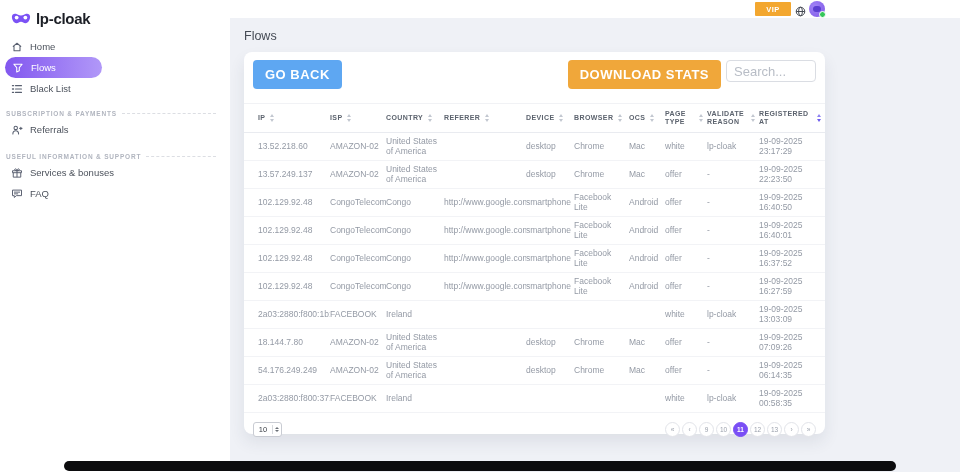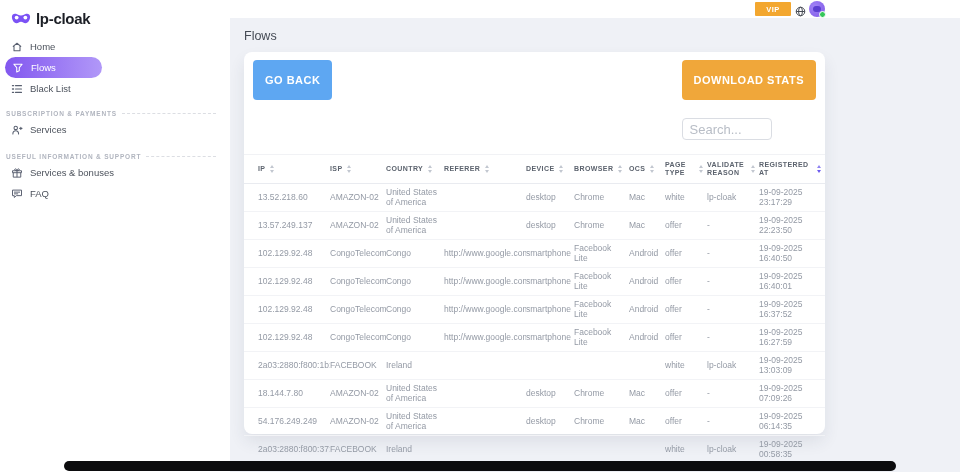--- a/index.html
+++ b/index.html
@@ -29,25 +29,25 @@
   .sitem.active .sicon{color:#ffffff;}
   .ssection{display:flex;align-items:center;height:12px;margin:8px 0 0 6px;font-size:6.5px;font-weight:bold;
             letter-spacing:.8px;color:#b1b5bf;}
   .ssection::after{content:"";flex:1;border-top:1px dashed #dcdee3;margin:0 14px 0 5px;}
   .ssection.second{margin-top:10px;}
   
   .page-title{position:absolute;left:244px;top:29px;font-size:12.5px;font-weight:500;color:#454b55;}
   .card{position:absolute;left:244px;top:52px;width:581px;height:382px;background:#fff;border-radius:8px;
         box-shadow:0 8px 16px rgba(40,50,80,.09);}
   .toolbar{display:flex;justify-content:space-between;align-items:flex-start;padding:8px 9px 0 9px;}
-  .btn{height:40px;border:none;border-radius:4px;color:#fff;font-family:inherit;font-size:11px;font-weight:bold;
+  .btn{height:29px;border:none;border-radius:4px;color:#fff;font-family:inherit;font-size:13px;font-weight:bold;
        letter-spacing:.5px;padding:0 12px;cursor:pointer;display:flex;align-items:center;}
   .btn.blue{background:#5ea7f2;}
   .btn.orange{background:#f0a73a;}
-  .tool-right{display:flex;gap:18px;flex-direction:column;}
+  .tool-right{display:flex;gap:5px;}
   .search{width:74px;height:20px;border:1px solid #dadde3;border-radius:4px;padding:0 7px;font-family:inherit;
           font-size:13px;color:#555;outline:none;}
   .search::placeholder{color:#b8bdc6;}
   
   .rowgrid{display:grid;grid-template-columns:72px 56px 58px 82px 48px 55px 36px 42px 52px 66px;padding-left:14px;}
   .th-row{margin-top:14px;height:28px;border-top:1px solid #f1f2f5;border-bottom:1px solid #e9ebf0;}
   .th{display:flex;align-items:center;gap:5px;padding-right:4px;}
   .th-label{font-size:7px;font-weight:bold;letter-spacing:.4px;color:#5c636e;line-height:8.5px;text-transform:uppercase;}
   .sort{display:flex;flex-direction:column;gap:1.5px;cursor:pointer;flex:none;}
   .sort i{display:block;width:0;height:0;border-left:2.5px solid transparent;border-right:2.5px solid transparent;}
@@ -132,21 +132,21 @@
         <span>SUBSCRIPTION &amp; PAYMENTS</span>
       </div>
       <div class="sitem">
         <span class="sicon">
           <svg viewBox="0 0 16 16" fill="none" stroke="currentColor" stroke-width="1.4" stroke-linecap="round">
             <circle cx="6.3" cy="5.2" r="2.3"></circle>
               <path d="M2.5 13.2c0-2.6 1.7-4.2 3.8-4.2s3.8 1.6 3.8 4.2"></path>
             <path d="M11.5 5.8h3.2M13.1 4.2v3.2"></path>
             </svg>
         </span>
-        <span>Services</span>
+        <span>Referrals</span>
       </div>
 
       <div class="ssection second">
         <span>USEFUL INFORMATION &amp; SUPPORT</span>
       </div>
       <div class="sitem">
         <span class="sicon">
           <svg viewBox="0 0 16 16" fill="none" stroke="currentColor" stroke-width="1.3" stroke-linejoin="round">
             <rect x="2" y="5" width="12" height="2.6"></rect>
               <path d="M3 7.6V13.5h10V7.6M8 5v8.5"></path>

